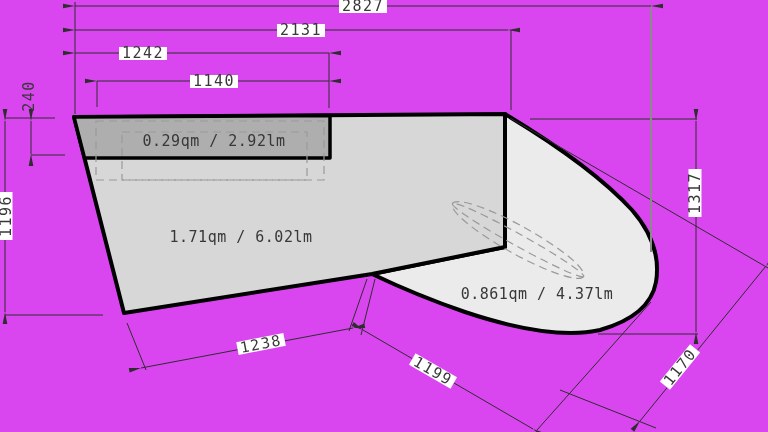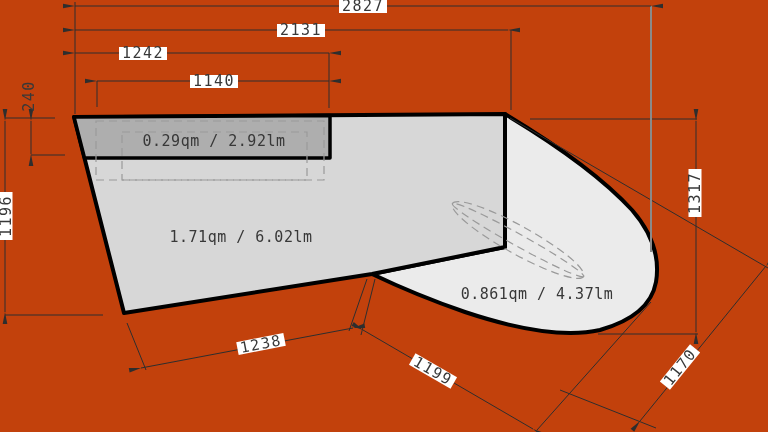--- a/index.html
+++ b/index.html
@@ -1,16 +1,16 @@
 <!DOCTYPE html>
 <html><head>
 <meta charset="utf-8">
 <style>
   html,body{margin:0;padding:0;background:#ffffff;}
-  .stage{width:768px;height:432px;position:relative;background:#c2410c;overflow:hidden;}
+  .stage{width:768px;height:432px;position:relative;background:#d946ef;overflow:hidden;}
   svg{display:block;}
   text{font-family:"DejaVu Sans Mono","Liberation Mono",monospace;fill:#383838;}
   .dim-text{font-size:15px;letter-spacing:1.5px;}
   .area-text{font-size:15px;letter-spacing:0.5px;}
   .thin{stroke:#2e2e2e;stroke-width:1;fill:none;}
   .dimline{stroke:#2e2e2e;stroke-width:1;fill:none;}
   .bold{stroke:#000;stroke-width:4;stroke-linejoin:round;}
   .dashed{stroke:#9a9a9a;stroke-width:1.2;fill:none;stroke-dasharray:8 5;}
   .txtbg{fill:#ffffff;}
 </style>

